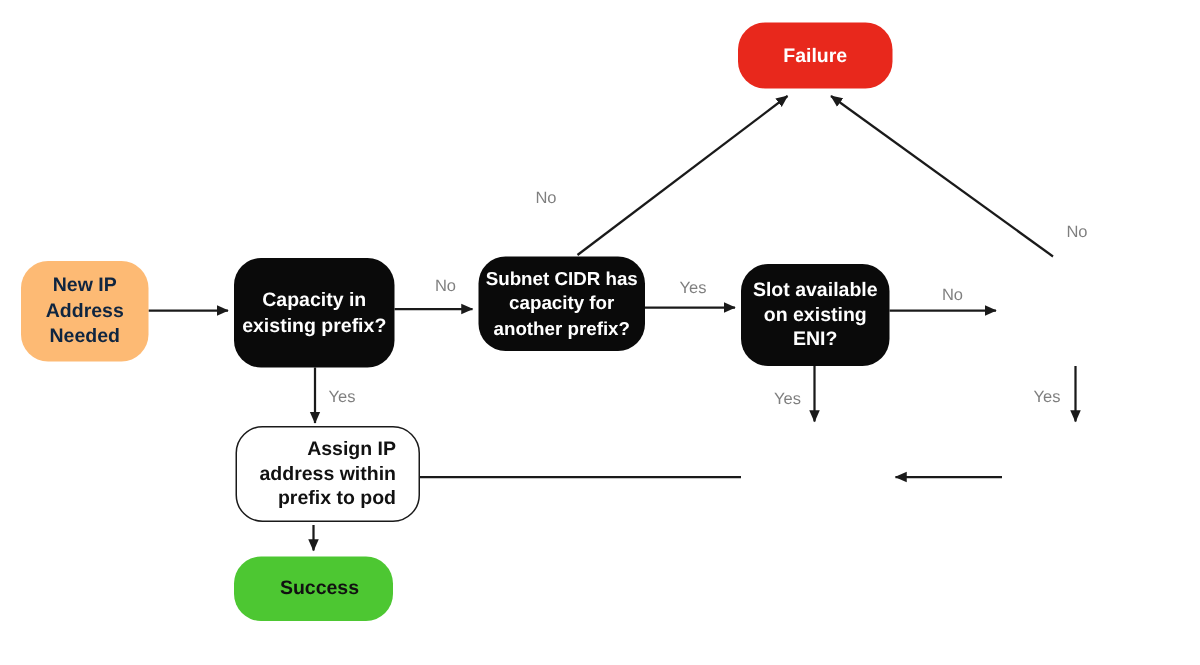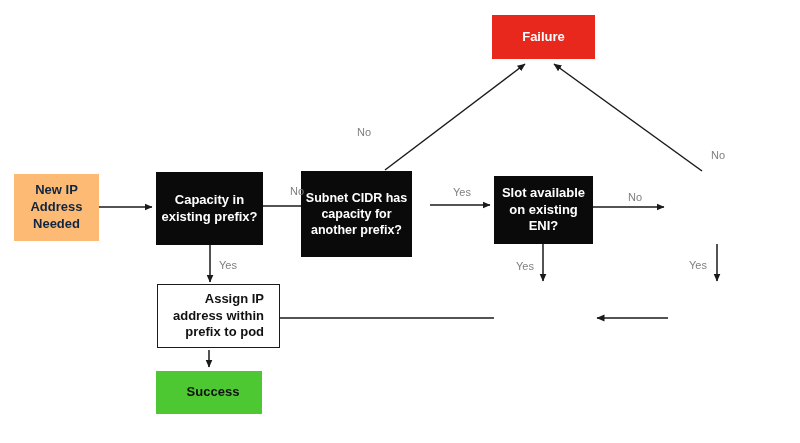--- a/index.html
+++ b/index.html
@@ -28,20 +28,21 @@
     display: flex;
     align-items: center;
     justify-content: center;
     text-align: center;
     font-weight: bold;
     font-size: 13px;
     line-height: 1.3;
     white-space: pre-line;
     box-sizing: border-box;
     padding: 2px 4px;
+    border-radius: 18px;
   }
   .node-start {
     background: #fdba74;
     color: #0f2540;
   }
   .node-decision {
     background: #0a0a0a;
     color: #ffffff;
   }
   .node-process {
@@ -54,21 +55,21 @@
     color: #ffffff;
   }
   .node-success {
     background: #4dc732;
     color: #111111;
     padding-left: 12px;
   }
   
   #node-new-ip          { left: 14px;  top: 174px; width: 85px;  height: 67px; }
   #node-capacity-prefix { left: 156px; top: 172px; width: 107px; height: 73px; }
-  #node-subnet-cidr     { left: 301px; top: 171px; width: 111px; height: 86px; font-size: 12.5px; }
+  #node-subnet-cidr     { left: 319px; top: 171px; width: 111px; height: 63px; font-size: 12.5px; }
   #node-slot-eni        { left: 494px; top: 176px; width: 99px;  height: 68px; }
   #node-capacity-eni    { left: 668px; top: 172px; width: 98px;  height: 72px; }
   #node-failure         { left: 492px; top: 15px;  width: 103px; height: 44px; }
   #node-assign-ip       { left: 157px; top: 284px; width: 123px; height: 64px; text-align: right; }
   #node-allocate-prefix { left: 494px; top: 285px; width: 99px;  height: 67px; }
   #node-attach-eni      { left: 668px; top: 285px; width: 98px;  height: 67px; }
   #node-success         { left: 156px; top: 371px; width: 106px; height: 43px; }
 
   .edge-label {
     position: absolute;

